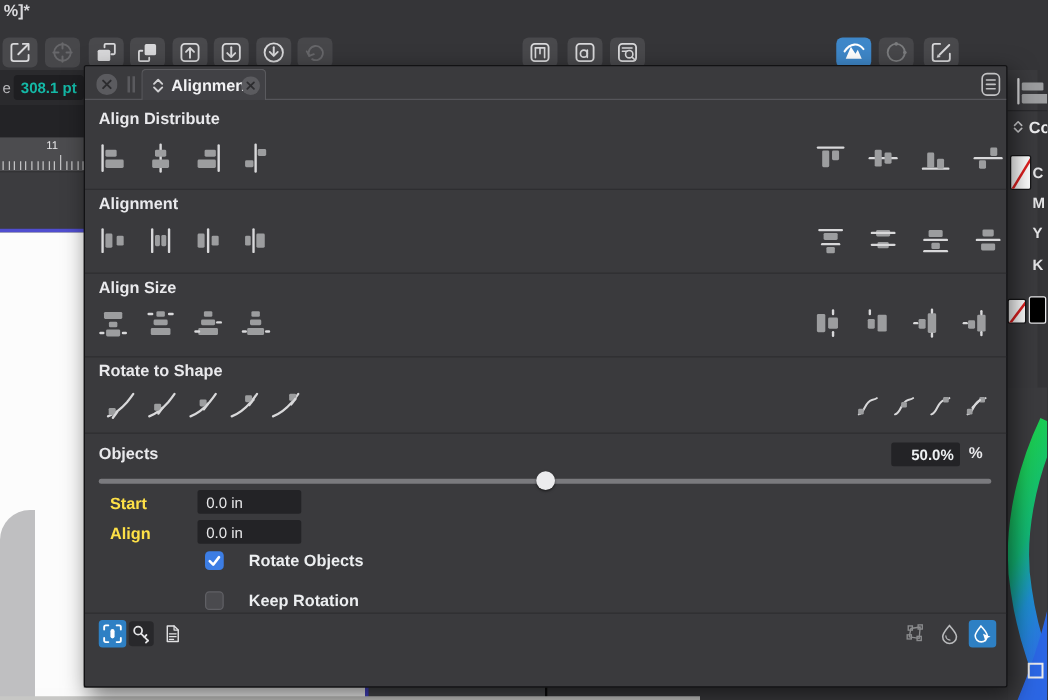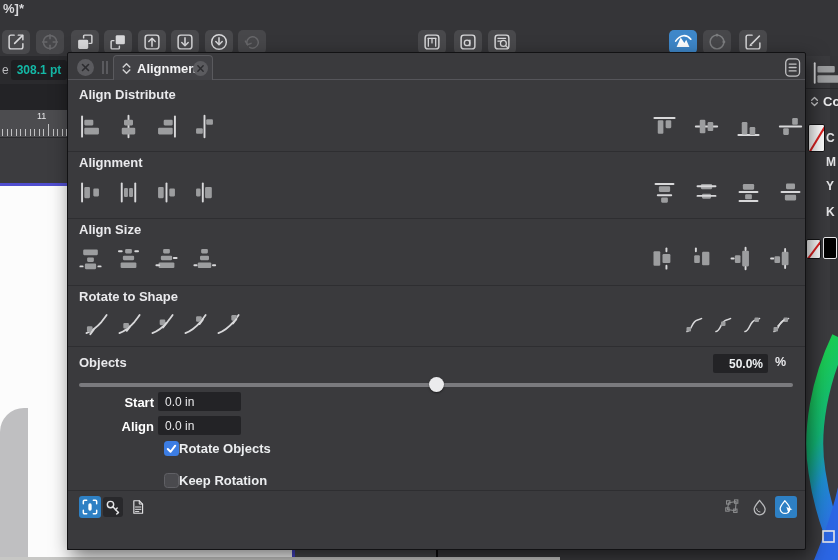--- a/index.html
+++ b/index.html
@@ -57,24 +57,24 @@
   .slabel{position:absolute;left:11px;font-size:13px;font-weight:700;color:#e9e9ec;white-space:nowrap}
   .sep{position:absolute;left:0;width:100%;height:1px;background:#2e2e31}
   .irow{position:absolute;display:flex;align-items:center}
   .picon{display:inline-flex;align-items:center;justify-content:center}
 
   #center-field{position:absolute;left:645px;top:301px;width:55px;height:19px;background:#232326;border-radius:2px;color:#edf0f2;font-size:12px;font-weight:700;display:flex;align-items:center;justify-content:flex-end;padding-right:5px}
   #center-unit{position:absolute;left:707px;top:302px;font-size:12.5px;font-weight:700;color:#e9e9ec}
   #slider-track{position:absolute;left:11px;top:330px;width:714px;height:4px;background:#7a7a7e;border-radius:2px}
   #slider-thumb{position:absolute;top:324px;width:15px;height:15px;border-radius:50%;background:#ebebed;box-shadow:0 1px 2px rgba(0,0,0,.5)}
 
-  .flabel{position:absolute;font-size:13px;font-weight:700;color:#ffffff;text-align:right;white-space:nowrap}
+  .flabel{position:absolute;font-size:13px;font-weight:700;color:#fde047;text-align:left;white-space:nowrap}
   .ffield{position:absolute;left:90px;width:83px;height:19px;background:#232326;border-radius:2px;color:#e9e9eb;font-size:12px;display:flex;align-items:center;padding-left:7px}
 
-  .cbrow{position:absolute;left:96px;display:flex;align-items:center;gap:0}
+  .cbrow{position:absolute;left:96px;display:flex;align-items:center;gap:20px}
   .cb{width:15px;height:15px;border-radius:3.5px;background:#4a4a4e;border:1px solid #606065;display:flex;align-items:center;justify-content:center}
   .cb.checked{background:#3c7de4;border:none}
   .cblabel{font-size:13px;font-weight:600;color:#eceef0;white-space:nowrap}
 
   .fbtn{position:absolute;top:443px;width:22px;height:22px;border-radius:3px;display:flex;align-items:center;justify-content:center}
   .fbtn.active{background:#2e80c4}
   .fbtn.key{background:#28282b;top:444px;width:20px;height:20px}
 </style>
 </head>
 <body>

